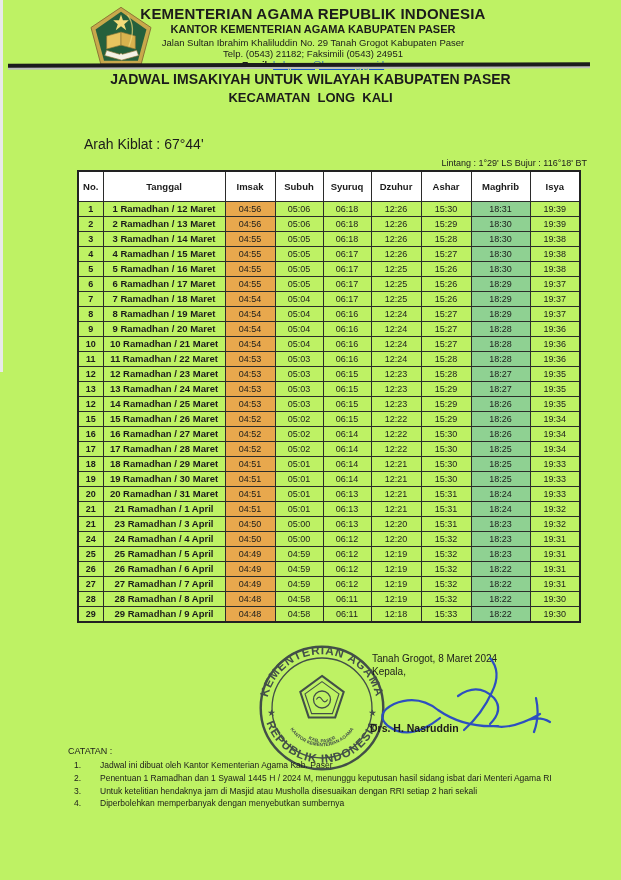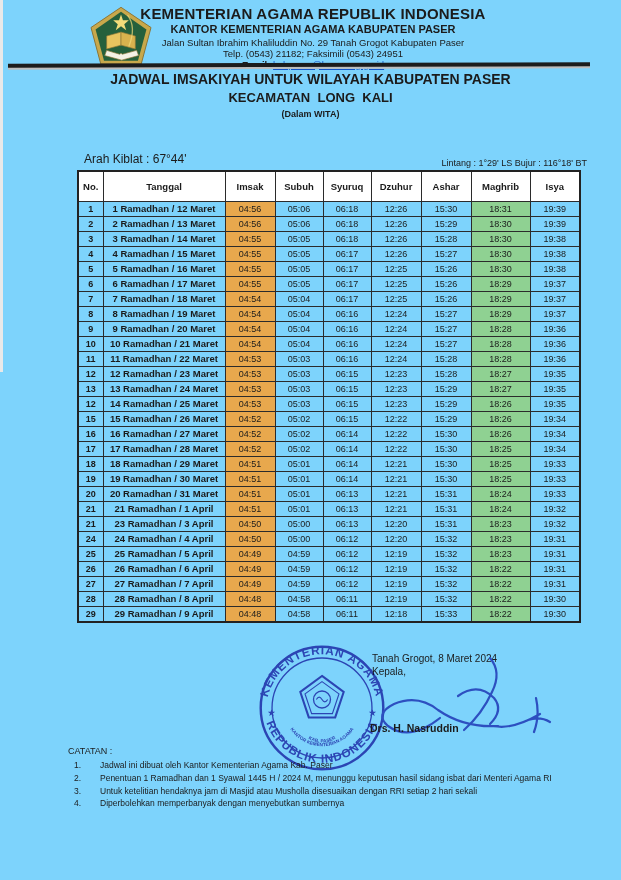--- a/index.html
+++ b/index.html
@@ -1,18 +1,18 @@
 <!DOCTYPE html>
 <html style="--imsak-bg: #E8A84D; --maghrib-bg: #8FD192; --link-color: #1155cc;"><head>
 <meta charset="utf-8">
 <style>
   html,body { margin:0; padding:0; background:#888; }
   .page {
     position:relative; width:621px; height:880px; margin:0 auto;
-    background:#7dd3fc; overflow:hidden;
+    background:#bef264; overflow:hidden;
     font-family:"Liberation Sans", sans-serif; color:#1b1b1b;
   }
   .scan-edge { position:absolute; left:0; top:0; width:3px; height:372px; background:#e9e9e9; }
 
   
   .logo { position:absolute; left:88px; top:6px; width:66px; height:60px; }
   .letterhead { position:absolute; left:48px; top:5px; width:530px; text-align:center; line-height:1.15; }
   .lh-ministry { font-size:15px; font-weight:bold; letter-spacing:.2px; }
   .lh-office   { font-size:11px; font-weight:bold; margin-top:1px; }
   .lh-address  { font-size:9.5px; margin-top:2px; }
@@ -25,21 +25,21 @@
     background:#1c1c1c; box-shadow:0 2px 0 #bdbdbd; transform:rotate(-.15deg); }
 
   
   .titles { position:absolute; left:0; top:71px; width:100%; text-align:center; }
   .t1 { font-size:14px; font-weight:bold; }
   .t2 { font-size:13px; font-weight:bold; margin-top:3px; white-space:pre; }
   .t3 { font-size:9px;  font-weight:bold; margin-top:4px; }
   .period { position:absolute; left:0; top:131px; width:100%; text-align:center;
     font-size:13.5px; font-weight:bold; }
 
-  .qibla  { position:absolute; left:84px;  top:152px; font-size:12px; }
+  .qibla  { position:absolute; left:84px;  top:136px; font-size:14px; }
   .coords { position:absolute; right:34px; top:158px; font-size:9px; }
 
   
   table.sched { position:absolute; left:77px; top:170px; border-collapse:collapse;
     border:2px solid #222;padding-left:48px; }
   .sched th { border:1px solid #2b2b2b; height:29px; font-size:9.5px; font-weight:bold;
     background:#fff; padding:0 2px; }
   .sched td { border:1px solid #2b2b2b; height:14px; font-size:9px; text-align:center;
     padding:0 1px; line-height:1; }
   .sched td.col-no   { font-weight:bold; }
@@ -87,21 +87,20 @@
       <span class="lbl">Email:</span>
       <a href="#">kabpaser@kemenag.go.id</a>
     </div>
   </div>
 
   <div class="divider"></div>
 
   <div class="titles">
     <div class="t1">JADWAL IMSAKIYAH UNTUK WILAYAH KABUPATEN PASER</div>
     <div class="t2">KECAMATAN  LONG  KALI</div>
-    <div class="t3">(Dalam WITA)</div>
   </div>
 
   <div class="qibla">Arah Kiblat  :  67°44'</div>
   <div class="coords">Lintang : 1°29' LS   Bujur :  116°18' BT</div>
 
   <table class="sched">
     <colgroup>
       <col style="width:25px">
         <col style="width:122px">
         <col style="width:50px">

